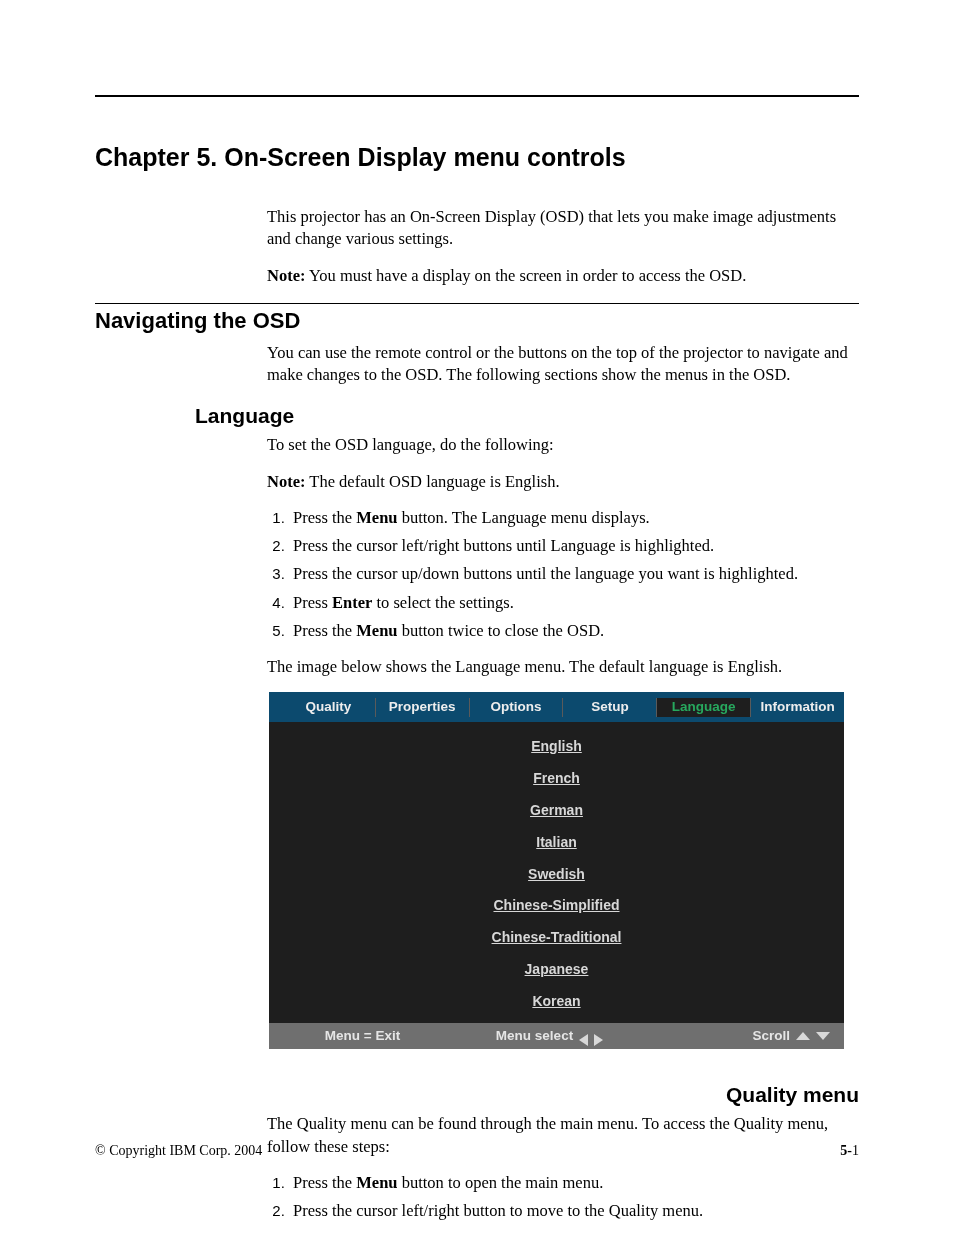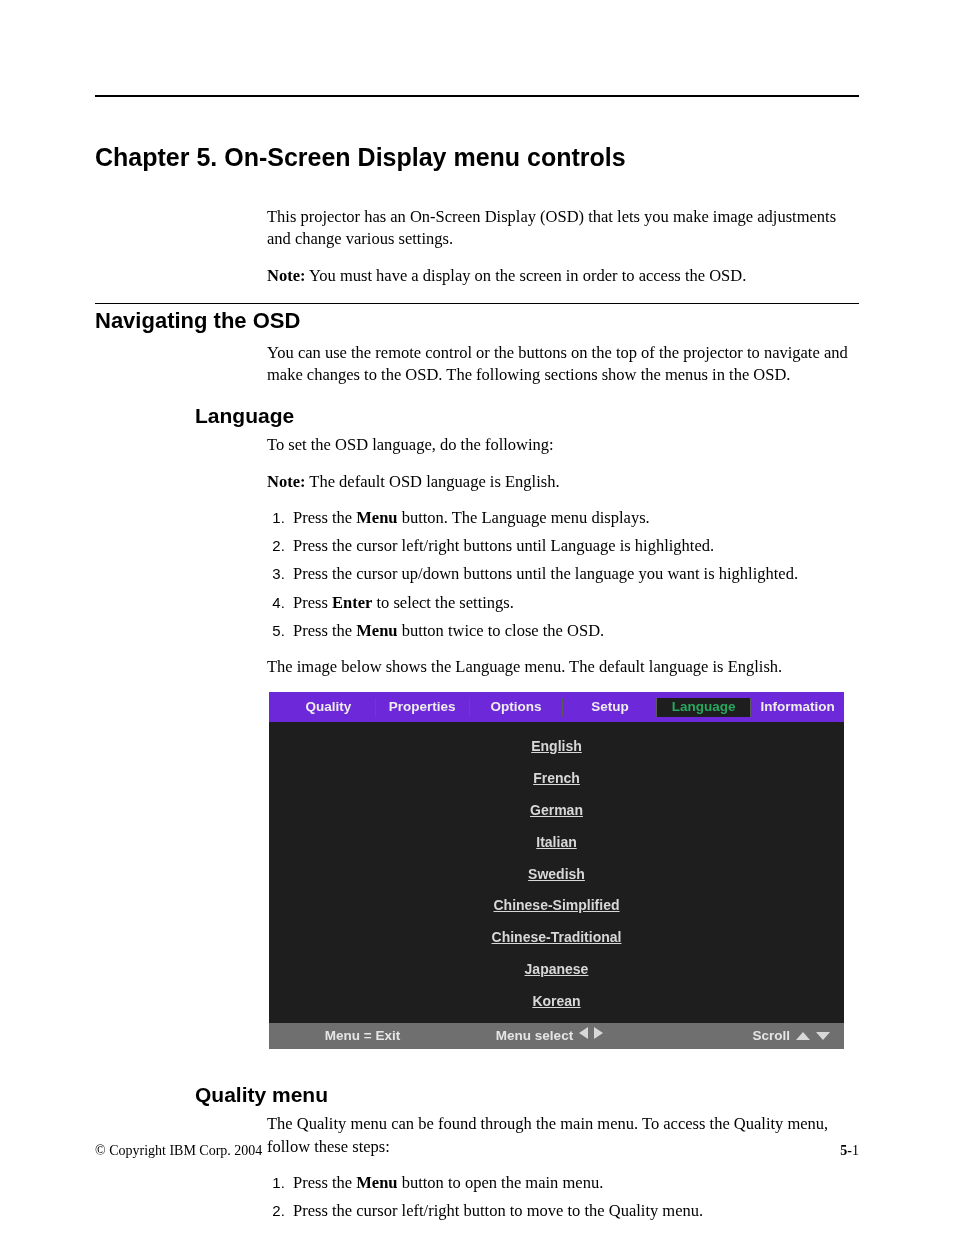--- a/index.html
+++ b/index.html
@@ -70,21 +70,21 @@
   .osd {
     width: 575px;
     margin: 6px 0 0 2px;
     font-family: Arial, Helvetica, sans-serif;
     font-weight: bold;
     font-size: 14px;
     color: #d8d8d8;
   }
   .osd-tabs {
     display: flex;
-    background: #6d28d9;
+    background: #0c4a6e;
     height: 30px;
     align-items: center;
     padding-left: 13px;
   }
   .osd-tab {
     flex: 1;
     text-align: center;
     color: #ededed;
     font-size: 13.5px;
     padding: 0 2px;
@@ -108,21 +108,21 @@
   }
   .osd-footer {
     display: flex;
     background: #6f6f6f;
     height: 26px;
     align-items: center;
     color: #e5e5e5;
     font-size: 13.5px;
   }
   .osd-footer .fl { flex:1; text-align:center; }
-  .osd-footer .fc { flex:1; text-align:center; display:flex; align-items:flex-start; justify-content:center; gap:6px;}
+  .osd-footer .fc { flex:1; text-align:center; display:flex; align-items:flex-end; justify-content:center; gap:6px;}
   .osd-footer .fr { flex:1; text-align:right; padding-right:14px; display:flex; align-items:center; justify-content:flex-end; gap:6px;}
   .tri-left, .tri-right, .tri-up, .tri-down {
     display:inline-block; width:0; height:0;
   }
   .tri-left { border-top:6px solid transparent; border-bottom:6px solid transparent; border-right:9px solid #d8d8d8; }
   .tri-right{ border-top:6px solid transparent; border-bottom:6px solid transparent; border-left:9px solid #d8d8d8; }
   .tri-up   { border-left:7px solid transparent; border-right:7px solid transparent; border-bottom:8px solid #d8d8d8; }
   .tri-down { border-left:7px solid transparent; border-right:7px solid transparent; border-top:8px solid #d8d8d8; }
 
   .footer {
@@ -205,21 +205,21 @@
         </div>
         <div class="fr">
           <span>Scroll</span>
           <span class="tri-up"></span>
           <span class="tri-down"></span>
         </div>
       </div>
     </div>
   </div>
 
-  <h3 class="subsection" style="margin-left:100px; margin-top:34px;">Quality menu</h3>
+  <h3 class="subsection" style="margin-left:100px; margin-top:34px;text-align:right;">Quality menu</h3>
   <div class="body-col">
     <p>The Quality menu can be found through the main menu. To access the Quality menu, follow these steps:</p>
     <ol class="steps">
       <li><span>Press the </span><span class="bold">Menu</span><span> button to open the main menu.</span></li>
       <li>Press the cursor left/right button to move to the Quality menu.</li>
     </ol>
   </div>
 </div>
 
 <div class="footer">

